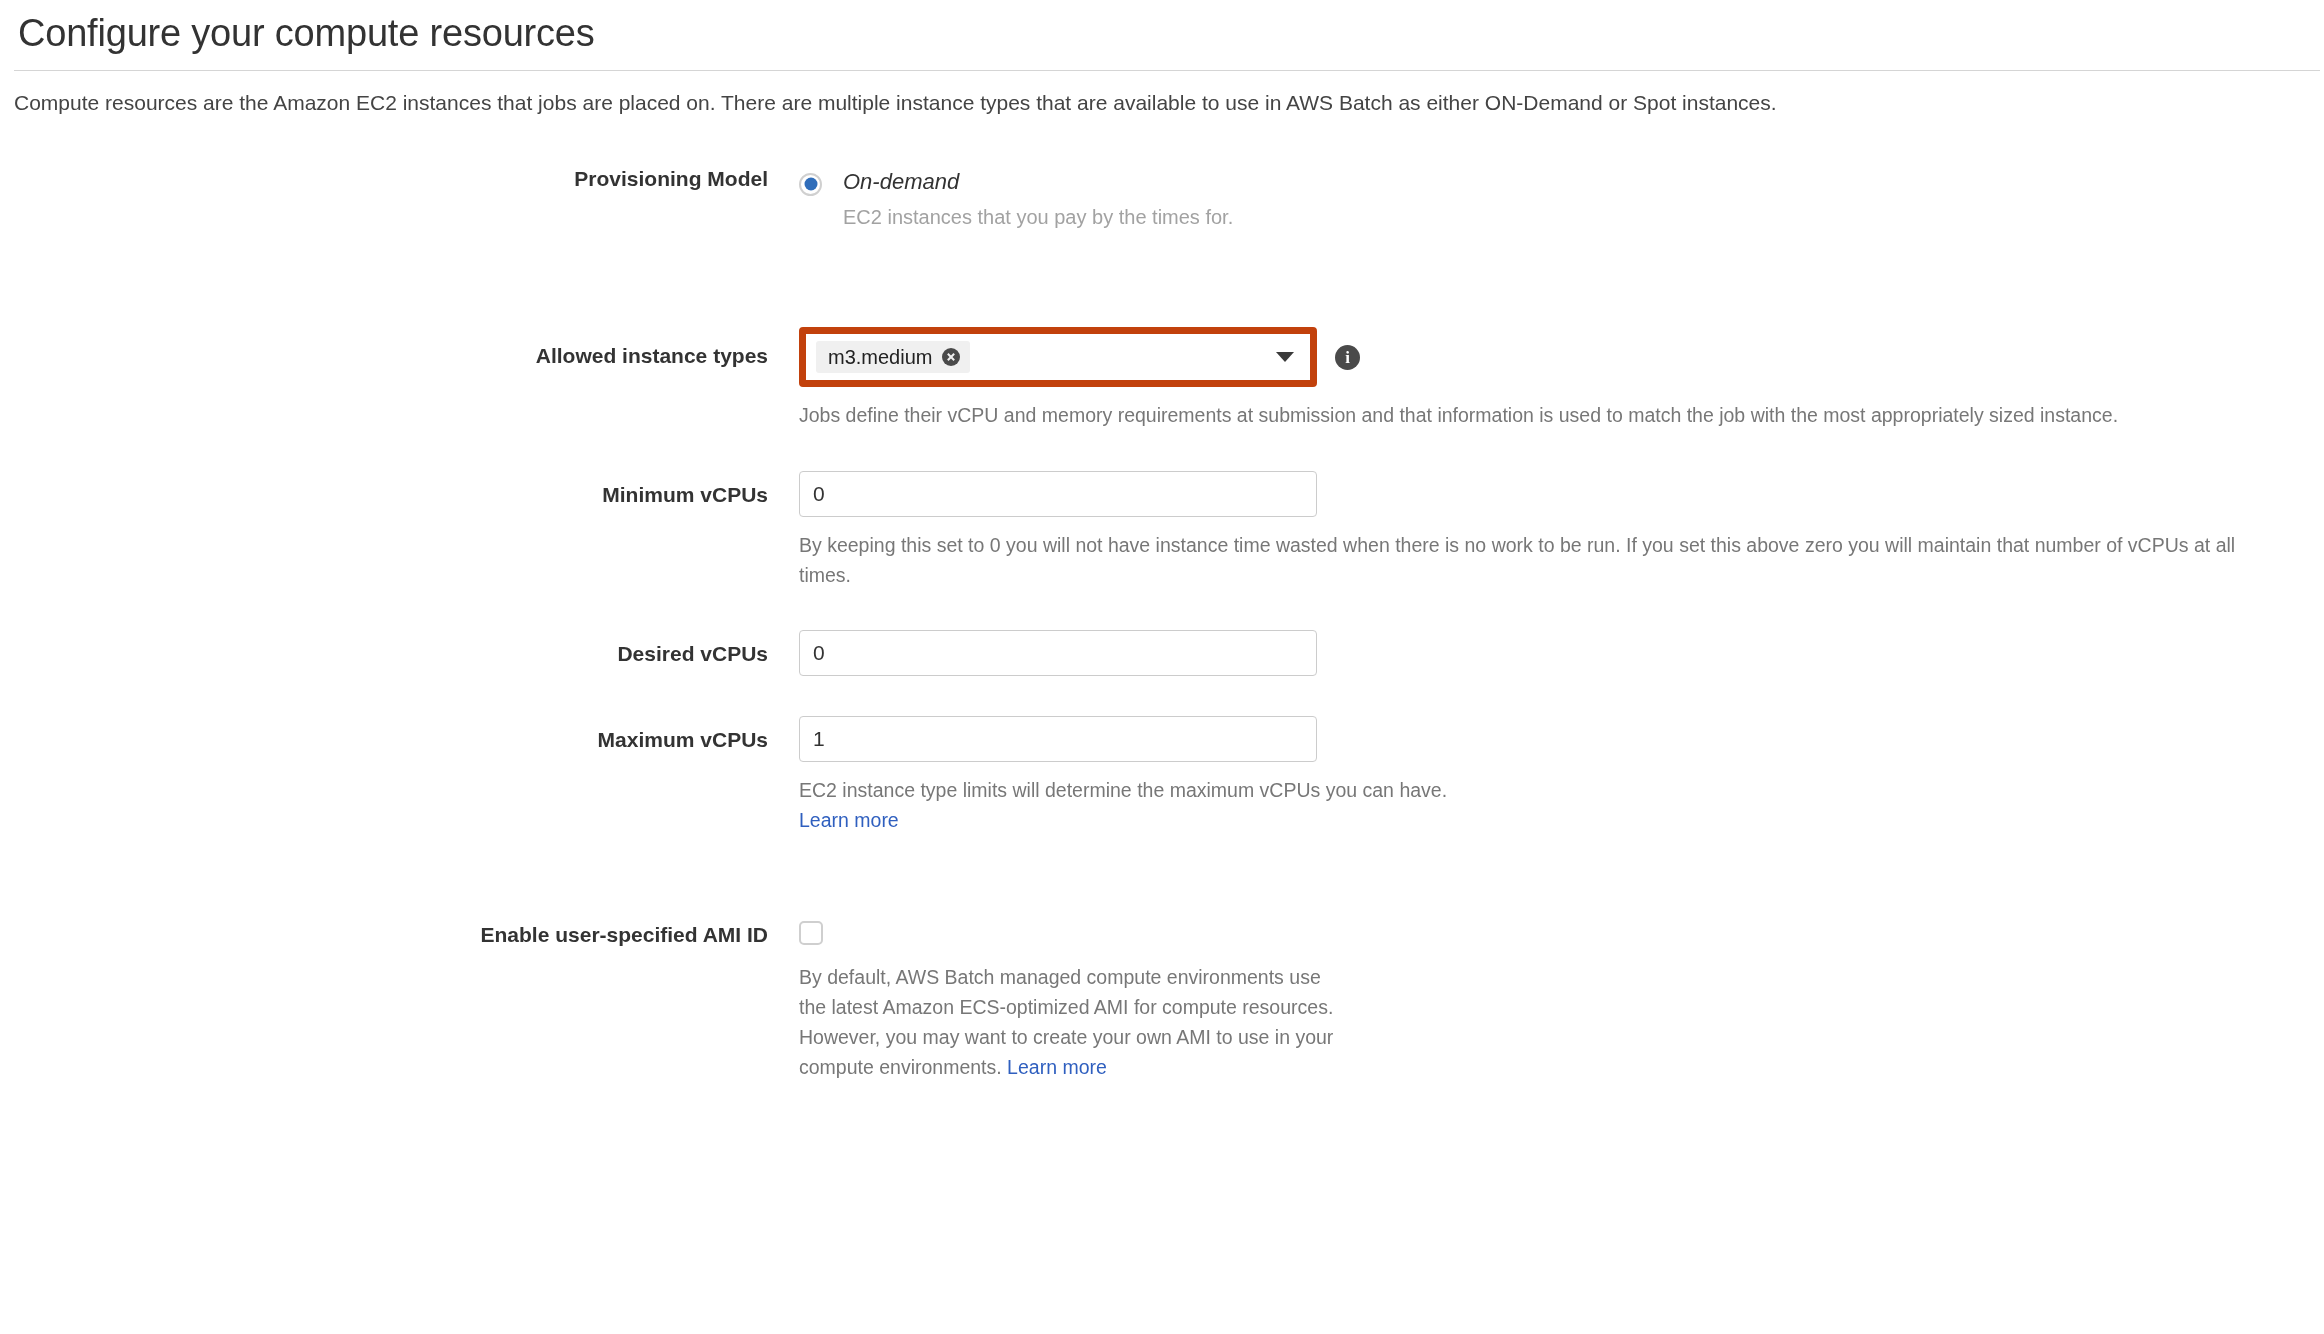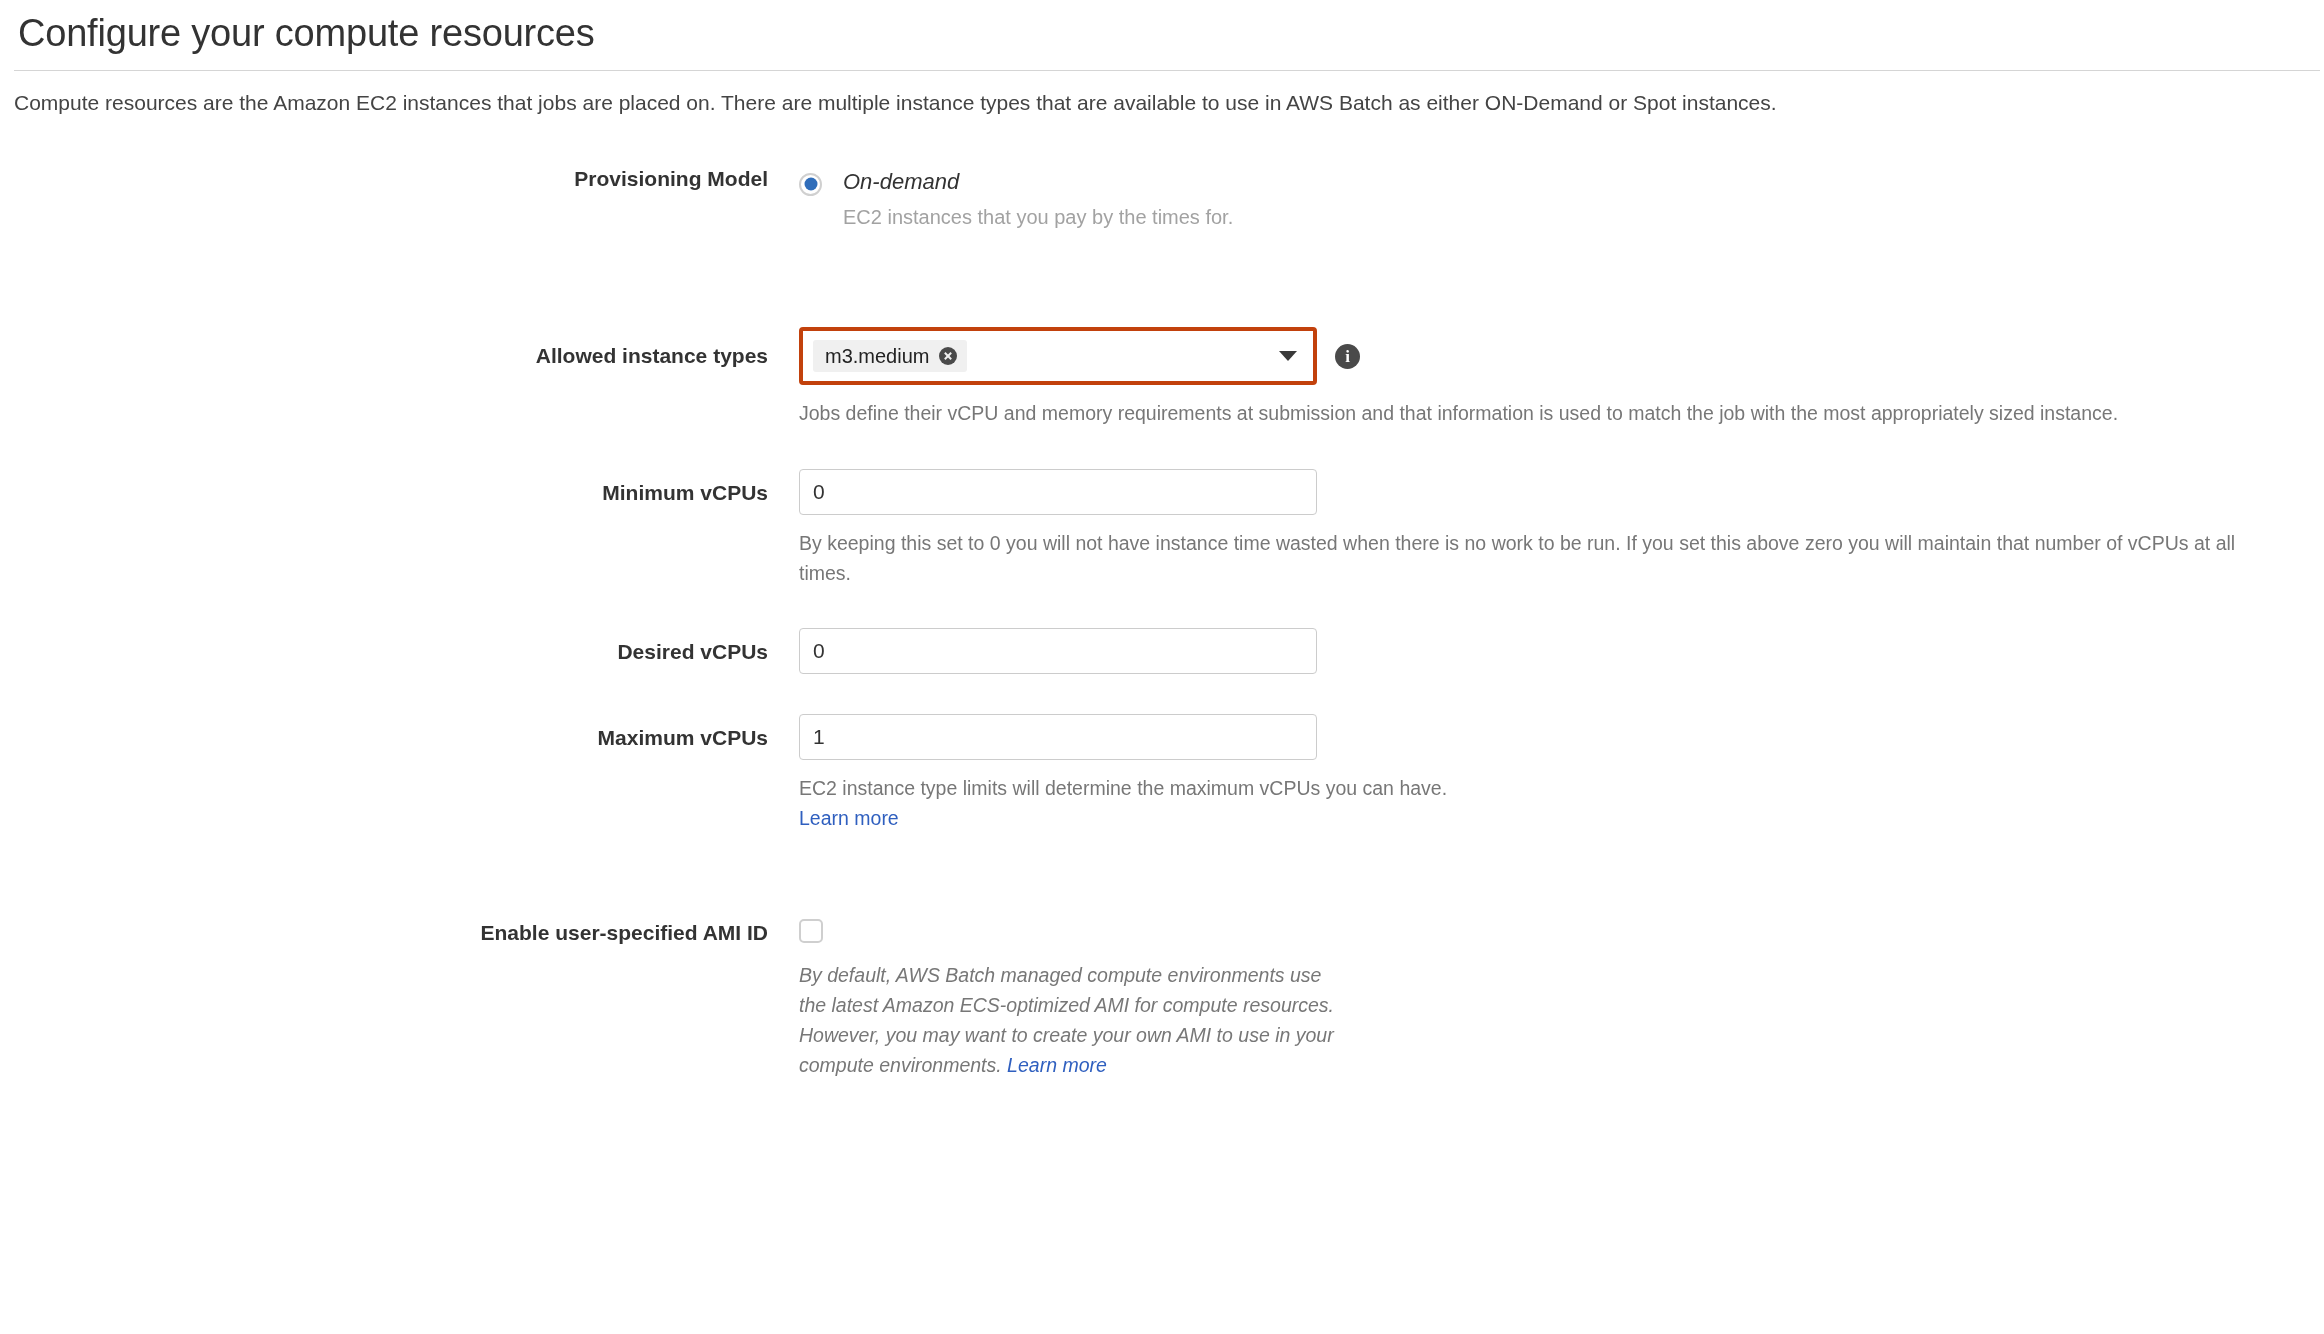--- a/index.html
+++ b/index.html
@@ -135,21 +135,21 @@
     color: #333333;
     padding: 0 13px;
     outline: none;
   }
   .text-input::placeholder { color: #9b9b9b; }
 
   
   .multiselect {
     width: 518px;
     min-height: 58px;
-    border: 4px solid #c2410c;
+    border: 7px solid #c2410c;
     border-radius: 4px;
     background: #ffffff;
     display: flex;
     align-items: center;
     padding: 7px 44px 7px 10px;
     position: relative;
   }
   .tag {
     display: inline-flex;
     align-items: center;
@@ -215,21 +215,21 @@
 
   
   .help {
     font-size: 19.5px;
     color: #777777;
     line-height: 1.55;
     margin-top: 13px;
     max-width: 1530px;
   }
   .help.narrow { max-width: 1490px; }
-  .help.wrap-ami { max-width: 545px; font-style: italic; }
+  .help.wrap-ami { max-width: 545px; }
   .link {
     color: #2f5fbf;
     text-decoration: none;
     cursor: pointer;
   }
   .help-link-line { margin-top: 2px; }
 
   
   .checkbox {
     width: 24px;

